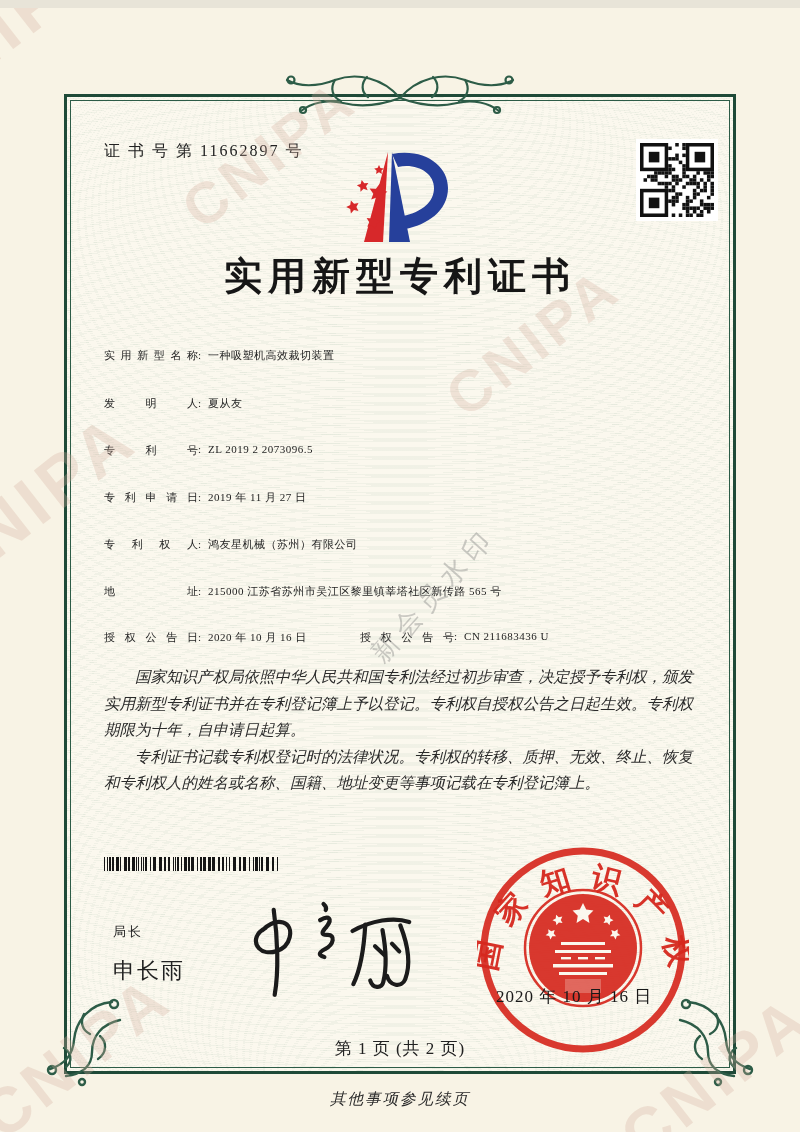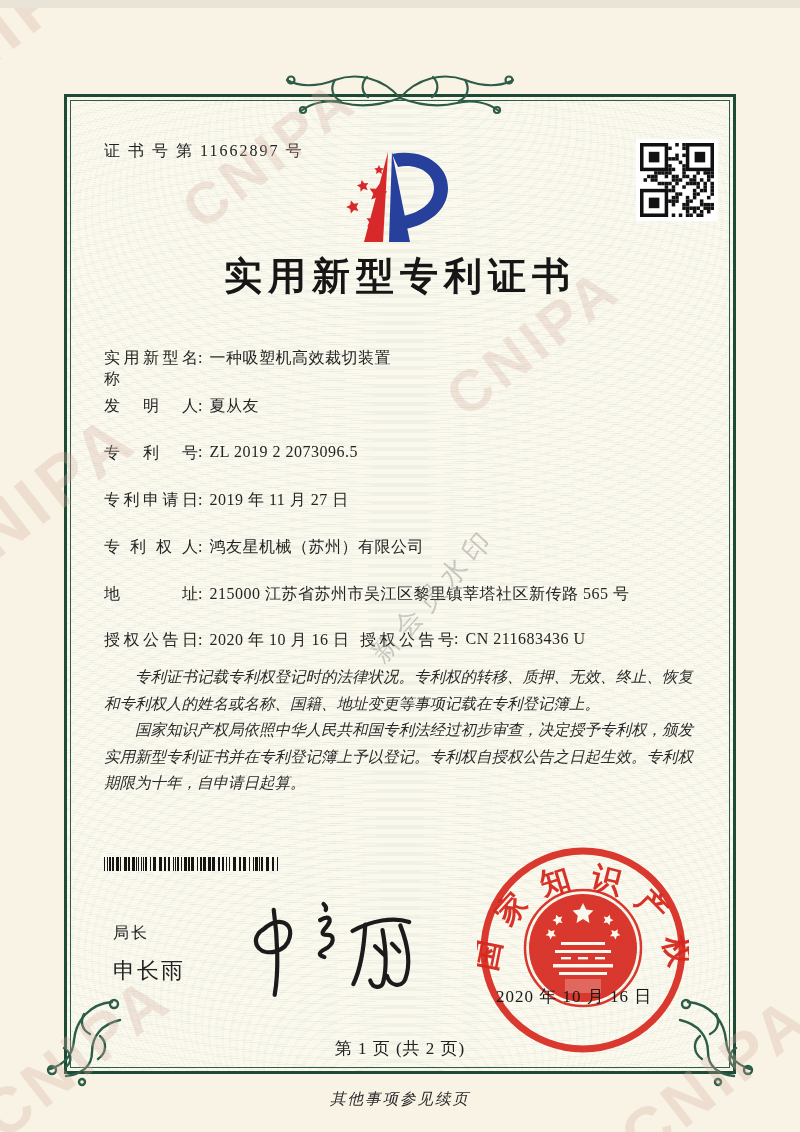--- a/index.html
+++ b/index.html
@@ -16,32 +16,32 @@
   
   .frame{position:absolute;left:64px;top:86px;width:672px;height:980px;border:3px solid #1f4a38;z-index:2;box-sizing:border-box;}
   .frame-inner{position:absolute;left:3px;top:3px;right:3px;bottom:3px;border:1px solid #2d5c47;}
 
   .content{position:absolute;left:0;top:0;width:800px;height:1132px;z-index:3;}
 
   .certno{position:absolute;left:104px;top:133px;font-size:16px;letter-spacing:2px;color:#222;}
 
   .title{position:absolute;left:0;top:243px;width:800px;text-align:center;font-size:38px;font-weight:bold;letter-spacing:6px;color:#161616;}
 
-  .fieldrow{position:absolute;left:104px;width:600px;font-size:16px;color:#242424;}
+  .fieldrow{position:absolute;left:104px;width:600px;font-size:11px;color:#242424;}
   .flabel{display:inline-block;width:94px;text-align:justify;text-align-last:justify;vertical-align:top;}
   .colon{margin-right:7px;}
   .fvalue{letter-spacing:0.5px;}
   .grant2{position:absolute;left:256px;top:0;white-space:nowrap;}
 
   .paras{position:absolute;left:104px;top:656px;width:592px;font-size:15.5px;line-height:26.5px;color:#2a2a2a;font-style:italic;}
   .paras p{margin:0;text-indent:2em;}
 
   .barcode{position:absolute;left:104px;top:849px;width:176px;height:14px;}
 
-  .signer{position:absolute;left:113px;top:915px;font-size:16px;color:#222;letter-spacing:2px;}
+  .signer{position:absolute;left:113px;top:915px;font-size:13px;color:#222;letter-spacing:2px;}
   .signer2{position:absolute;left:113px;top:948px;font-size:22px;color:#222;letter-spacing:2px;}
   .signature{position:absolute;left:233px;top:888px;z-index:4;transform:rotate(-2deg);}
 
   .seal{position:absolute;left:477px;top:836px;z-index:4;}
   .sealdate{position:absolute;left:496px;top:977px;font-size:17px;color:#181818;letter-spacing:1px;z-index:5;white-space:nowrap;}
 
   .pageind{position:absolute;left:0;top:1029px;width:800px;text-align:center;font-size:17px;color:#222;letter-spacing:1px;}
   .contnote{position:absolute;left:0;top:1081px;width:800px;text-align:center;font-size:15.5px;color:#2a2a2a;font-style:italic;letter-spacing:2px;}
 
   
@@ -279,22 +279,22 @@
       <span class="flabel">地址</span><span class="colon">:</span><span class="fvalue">215000 江苏省苏州市吴江区黎里镇莘塔社区新传路 565 号</span>
     </div>
     <div class="fieldrow" style="top:622px">
       <span class="flabel">授权公告日</span><span class="colon">:</span><span class="fvalue">2020 年 10 月 16 日</span>
       <span class="grant2">
         <span class="flabel">授权公告号</span><span class="colon">:</span><span class="fvalue">CN 211683436 U</span>
       </span>
     </div>
 
     <div class="paras">
+      <p>国家知识产权局依照中华人民共和国专利法经过初步审查，决定授予专利权，颁发实用新型专利证书并在专利登记簿上予以登记。专利权自授权公告之日起生效。专利权期限为十年，自申请日起算。</p>
       <p>专利证书记载专利权登记时的法律状况。专利权的转移、质押、无效、终止、恢复和专利权人的姓名或名称、国籍、地址变更等事项记载在专利登记簿上。</p>
-      <p>国家知识产权局依照中华人民共和国专利法经过初步审查，决定授予专利权，颁发实用新型专利证书并在专利登记簿上予以登记。专利权自授权公告之日起生效。专利权期限为十年，自申请日起算。</p>
     </div>
 
     <svg class="barcode" id="barcodesvg" width="176" height="14" viewBox="0 0 176 14">
         <rect x="0" y="0" width="1" height="14" fill="#151515"></rect>
         <rect x="3" y="0" width="1" height="14" fill="#151515"></rect>
         <rect x="5" y="0" width="2" height="14" fill="#151515"></rect>
         <rect x="8" y="0" width="2" height="14" fill="#151515"></rect>
         <rect x="12" y="0" width="3" height="14" fill="#151515"></rect>
         <rect x="16" y="0" width="1" height="14" fill="#151515"></rect>
         <rect x="20" y="0" width="3" height="14" fill="#151515"></rect>

